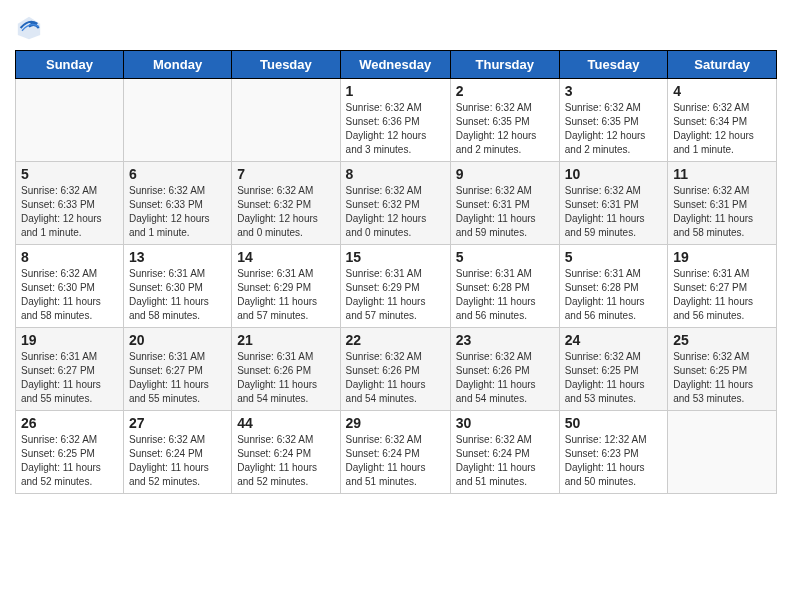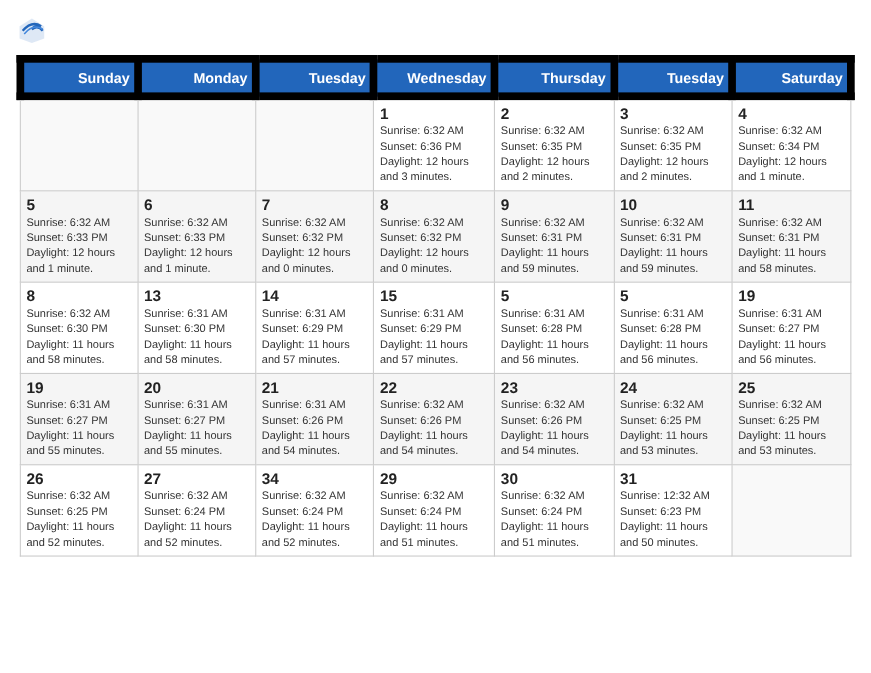--- a/index.html
+++ b/index.html
@@ -53,22 +53,22 @@
       width: 100%;
       border-collapse: collapse;
       border: 1px solid #ccc;
     }
     .calendar th {
       background-color: #2266bb;
       color: #fff;
       font-size: 13px;
       font-weight: bold;
       padding: 6px 4px;
-      text-align: right;
-      border: 7px solid #000000;
+      text-align: center;
+      border: 1px solid #000000;
     }
     .calendar td {
       vertical-align: top;
       border: 1px solid #ccc;
       padding: 4px 5px;
       width: 113px;
       min-height: 80px;
       background: #fff;
     }
     .calendar tr:nth-child(even) td {
@@ -298,39 +298,39 @@
 Sunset: 6:25 PM
 Daylight: 11 hours and 52 minutes.</div>
           </td>
           <td>
             <span class="day-number">27</span>
             <div class="day-info">Sunrise: 6:32 AM
 Sunset: 6:24 PM
 Daylight: 11 hours and 52 minutes.</div>
           </td>
           <td>
-            <span class="day-number">34</span>
+            <span class="day-number">44</span>
             <div class="day-info">Sunrise: 6:32 AM
 Sunset: 6:24 PM
 Daylight: 11 hours and 52 minutes.</div>
           </td>
           <td>
             <span class="day-number">29</span>
             <div class="day-info">Sunrise: 6:32 AM
 Sunset: 6:24 PM
 Daylight: 11 hours and 51 minutes.</div>
           </td>
           <td>
             <span class="day-number">30</span>
             <div class="day-info">Sunrise: 6:32 AM
 Sunset: 6:24 PM
 Daylight: 11 hours and 51 minutes.</div>
           </td>
           <td>
-            <span class="day-number">31</span>
+            <span class="day-number">50</span>
             <div class="day-info">Sunrise: 12:32 AM
 Sunset: 6:23 PM
 Daylight: 11 hours and 50 minutes.</div>
           </td>
           <td class="empty-cell"></td>
         </tr>
       </tbody>
   </table>
 </div>
 

